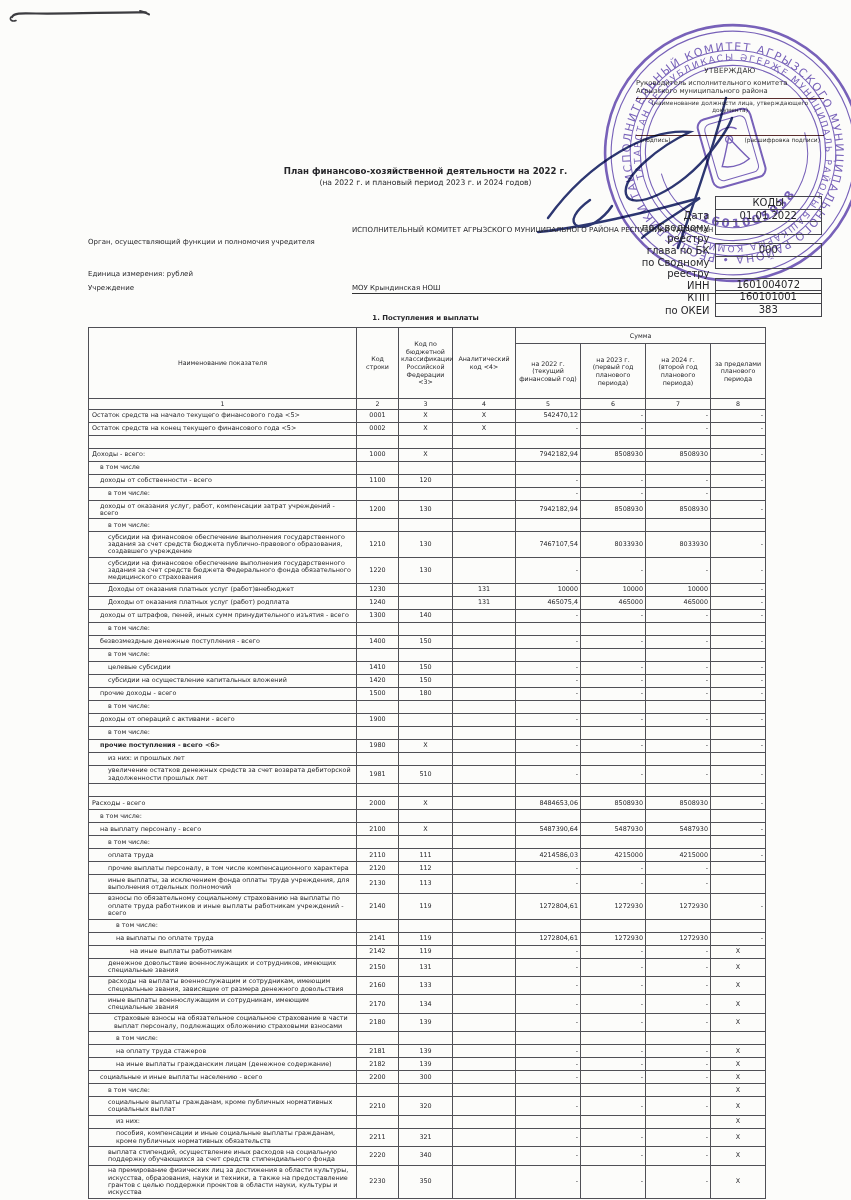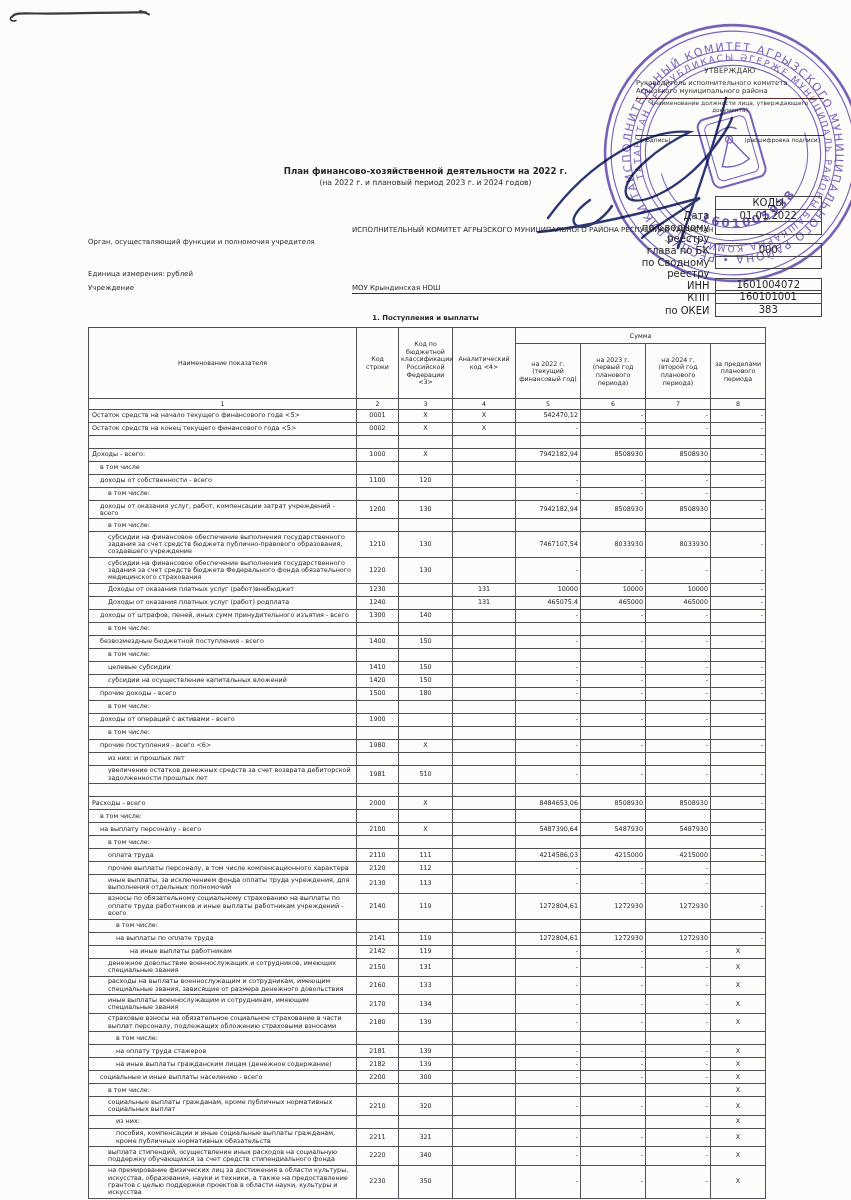--- a/index.html
+++ b/index.html
@@ -354,21 +354,21 @@
             <td class="c-name" style="padding-left: 19px;">в том числе:</td>
             <td class="c-code"></td>
             <td class="c-code"></td>
             <td class="c-code"></td>
             <td class="c-num"></td>
             <td class="c-num"></td>
             <td class="c-num"></td>
             <td class="c-num"></td>
           </tr>
           <tr>
-            <td class="c-name" style="padding-left: 11px;">безвозмездные бюджетной поступления - всего</td>
+            <td class="c-name" style="padding-left: 11px;">безвозмездные денежные поступления - всего</td>
             <td class="c-code">1400</td>
             <td class="c-code">150</td>
             <td class="c-code"></td>
             <td class="c-num">-</td>
             <td class="c-num">-</td>
             <td class="c-num">-</td>
             <td class="c-num">-</td>
           </tr>
           <tr>
             <td class="c-name" style="padding-left: 19px;">в том числе:</td>
@@ -434,21 +434,21 @@
             <td class="c-name" style="padding-left: 19px;">в том числе:</td>
             <td class="c-code"></td>
             <td class="c-code"></td>
             <td class="c-code"></td>
             <td class="c-num"></td>
             <td class="c-num"></td>
             <td class="c-num"></td>
             <td class="c-num"></td>
           </tr>
           <tr>
-            <td class="c-name" style="padding-left: 11px;">прочие поступления - всего &lt;6&gt;</td>
+            <td class="c-name" style="padding-left: 11px; font-weight: bold;">прочие поступления - всего &lt;6&gt;</td>
             <td class="c-code">1980</td>
             <td class="c-code">X</td>
             <td class="c-code"></td>
             <td class="c-num">-</td>
             <td class="c-num">-</td>
             <td class="c-num">-</td>
             <td class="c-num">-</td>
           </tr>
           <tr>
             <td class="c-name" style="padding-left: 19px;">из них: и прошлых лет</td>
@@ -614,21 +614,21 @@
             <td class="c-name" style="padding-left: 19px;">иные выплаты военнослужащим и сотрудникам, имеющим специальные звания</td>
             <td class="c-code">2170</td>
             <td class="c-code">134</td>
             <td class="c-code"></td>
             <td class="c-num">-</td>
             <td class="c-num">-</td>
             <td class="c-num">-</td>
             <td class="c-x">X</td>
           </tr>
           <tr>
-            <td class="c-name" style="padding-left: 19px;">страховые взносы на обязательное социальное страхование в части выплат персоналу, подлежащих обложению страховыми взносами</td>
+            <td class="c-name" style="padding-left: 25px;">страховые взносы на обязательное социальное страхование в части выплат персоналу, подлежащих обложению страховыми взносами</td>
             <td class="c-code">2180</td>
             <td class="c-code">139</td>
             <td class="c-code"></td>
             <td class="c-num">-</td>
             <td class="c-num">-</td>
             <td class="c-num">-</td>
             <td class="c-x">X</td>
           </tr>
           <tr>
             <td class="c-name" style="padding-left: 27px;">в том числе:</td>

